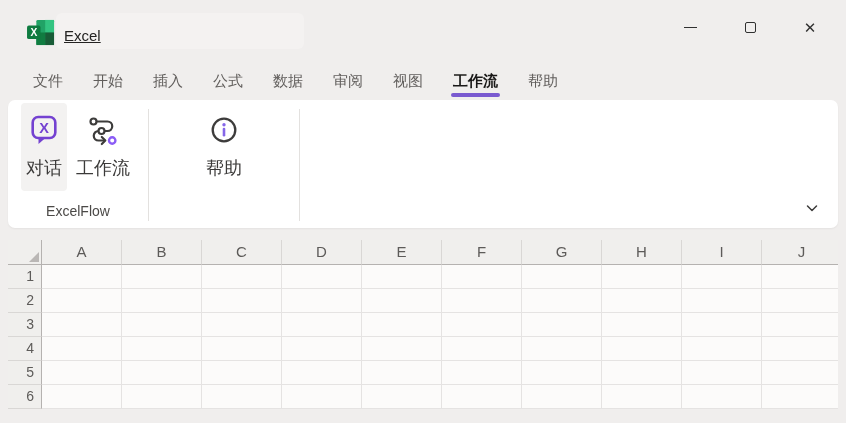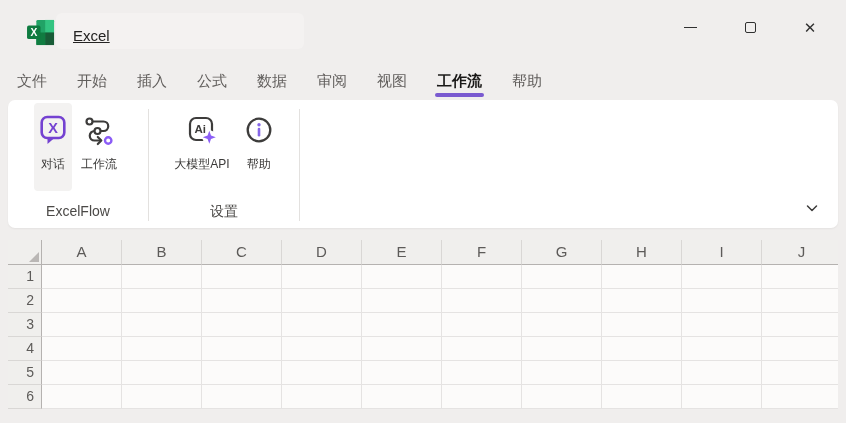--- a/index.html
+++ b/index.html
@@ -9,43 +9,43 @@
     overflow: hidden;
     background: #f0eeed;
     font-family: "Liberation Sans", "DejaVu Sans", sans-serif;
     -webkit-font-smoothing: antialiased;
   }
 
   
   .titlebar { position: absolute; top: 0; left: 0; right: 0; height: 62px; }
   .title-hover { position: absolute; left: 56px; top: 13px; width: 248px; height: 36px; background: #f4f2f1; border-radius: 6px; }
   .app-icon { position: absolute; left: 26px; top: 19px; width: 30px; height: 27px; }
-  .win-title { position: absolute; left: 73px; top: 27px; font-size: 15px; color: #242322; text-decoration: underline; }
+  .win-title { position: absolute; left: 64px; top: 27px; font-size: 15px; color: #242322; text-decoration: underline; }
   .win-controls { position: absolute; right: 6px; top: 0; height: 54px; display: flex; }
   .wc { width: 60px; height: 54px; display: flex; align-items: center; justify-content: center; cursor: default; }
   .min-glyph { display: block; width: 13px; height: 0; border-top: 1.6px solid #303030; }
   .max-glyph { display: block; width: 11px; height: 11px; border: 1.4px solid #303030; border-radius: 2px; }
   .close-glyph { font-size: 15px; color: #303030; line-height: 1; }
 
   
-  .tabrow { position: absolute; top: 62px; left: 0; right: 0; height: 38px; display: flex; align-items: stretch; padding-left: 17px; gap: 30px; }
+  .tabrow { position: absolute; top: 62px; left: 0; right: 0; height: 38px; display: flex; align-items: stretch; padding-left: 33px; gap: 30px; }
   .tab { display: flex; align-items: center; position: relative; font-size: 15px; color: #615e5c; white-space: nowrap; cursor: default; }
   .tab.active { color: #191817; font-weight: 700; }
   .tab.active::after { content: ""; position: absolute; left: -2px; right: -2px; bottom: 3px; height: 4px; border-radius: 2px; background: #7a5ad0; }
 
   
   .ribbon { position: absolute; top: 100px; left: 8px; width: 830px; height: 128px; background: #ffffff; border-radius: 7px; display: flex; box-shadow: 0 1px 2px rgba(0,0,0,0.05); }
   .rgroup { display: flex; flex-direction: column; }
   .rgroup.g1 { width: 140px; }
   .rgroup.g2 { width: 150px; }
   .gbtns { flex: 1; display: flex; justify-content: center; padding-top: 3px; gap: 4px; }
   .bigbtn { display: flex; flex-direction: column; align-items: center; padding: 9px 5px 0; border-radius: 4px; height: 88px; cursor: default; }
   .bigbtn.selected { background: #f3f2f1; }
   .bigbtn .ic { height: 36px; display: flex; align-items: center; justify-content: center; }
-  .bigbtn .bl { font-size: 12px; color: #3b3a39; margin-top: 8px; white-space: nowrap; }
+  .bigbtn .bl { font-size: 18px; color: #3b3a39; margin-top: 8px; white-space: nowrap; }
   .glabel { height: 27px; line-height: 21px; text-align: center; font-size: 14px; color: #4b4947; }
   .vsep { width: 1px; background: #e3e1df; margin: 9px 0 7px; }
   .collapse-btn { position: absolute; right: 14px; bottom: 6px; width: 24px; height: 24px; display: flex; align-items: center; justify-content: center; border-radius: 4px; cursor: default; }
 
   
   .sheet { position: absolute; top: 240px; left: 8px; width: 830px; height: 169px; overflow: hidden; background: #fcfbfa; }
   .colrow { display: flex; height: 25px; }
   .corner { width: 34px; min-width: 34px; background: #f0efed; border-right: 1px solid #b5b2b0; border-bottom: 1px solid #b5b2b0; position: relative; }
   .tri { position: absolute; right: 2px; bottom: 2px; width: 0; height: 0; border-bottom: 10px solid #bab7b5; border-left: 10px solid transparent; }
   .colhdr { width: 80px; min-width: 80px; background: #f0efed; border-right: 1px solid #d9d7d5; border-bottom: 1px solid #b5b2b0; text-align: center; line-height: 24px; font-size: 15px; color: #5d5b59; cursor: default; }
@@ -123,41 +123,29 @@
     </div>
     <div class="glabel">ExcelFlow</div>
   </div>
 
   <div class="vsep"></div>
 
   <div class="rgroup g2">
     <div class="gbtns">
       <div class="bigbtn">
         <span class="ic">
-          <svg width="31" height="31" viewBox="0 0 31 31">
-            <rect x="3" y="3" width="22" height="22" rx="6" fill="none" stroke="#3d3c3b" stroke-width="2.2"></rect>
-            <circle cx="22.3" cy="22.3" r="7" fill="#ffffff"></circle>
-            <text x="13.2" y="17.8" text-anchor="middle" font-size="11.5" font-weight="bold" fill="#3d3c3b">Ai</text>
-            <path d="M22.3 15.8 L24 20.6 L28.8 22.3 L24 24 L22.3 28.8 L20.6 24 L15.8 22.3 L20.6 20.6 Z" fill="#8c5ef6"></path>
-          </svg>
-        </span>
-        <span class="bl">大模型API</span>
-      </div>
-      <div class="bigbtn">
-        <span class="ic">
           <svg width="30" height="30" viewBox="0 0 30 30">
             <circle cx="15" cy="15" r="11.3" fill="none" stroke="#3d3c3b" stroke-width="2.3"></circle>
             <circle cx="15" cy="9.8" r="1.7" fill="#8566e8"></circle>
             <rect x="13.7" y="12.8" width="2.6" height="8.8" rx="1.3" fill="#8566e8"></rect>
           </svg>
         </span>
         <span class="bl">帮助</span>
       </div>
     </div>
-    <div class="glabel">设置</div>
   </div>
 
   <div class="vsep"></div>
 
   <div class="collapse-btn">
     <span>
       <svg width="16" height="16" viewBox="0 0 16 16">
         <path d="M3.5 6 L8 10.5 L12.5 6" fill="none" stroke="#3d3c3b" stroke-width="1.5" stroke-linecap="round" stroke-linejoin="round"></path>
       </svg>
     </span>

